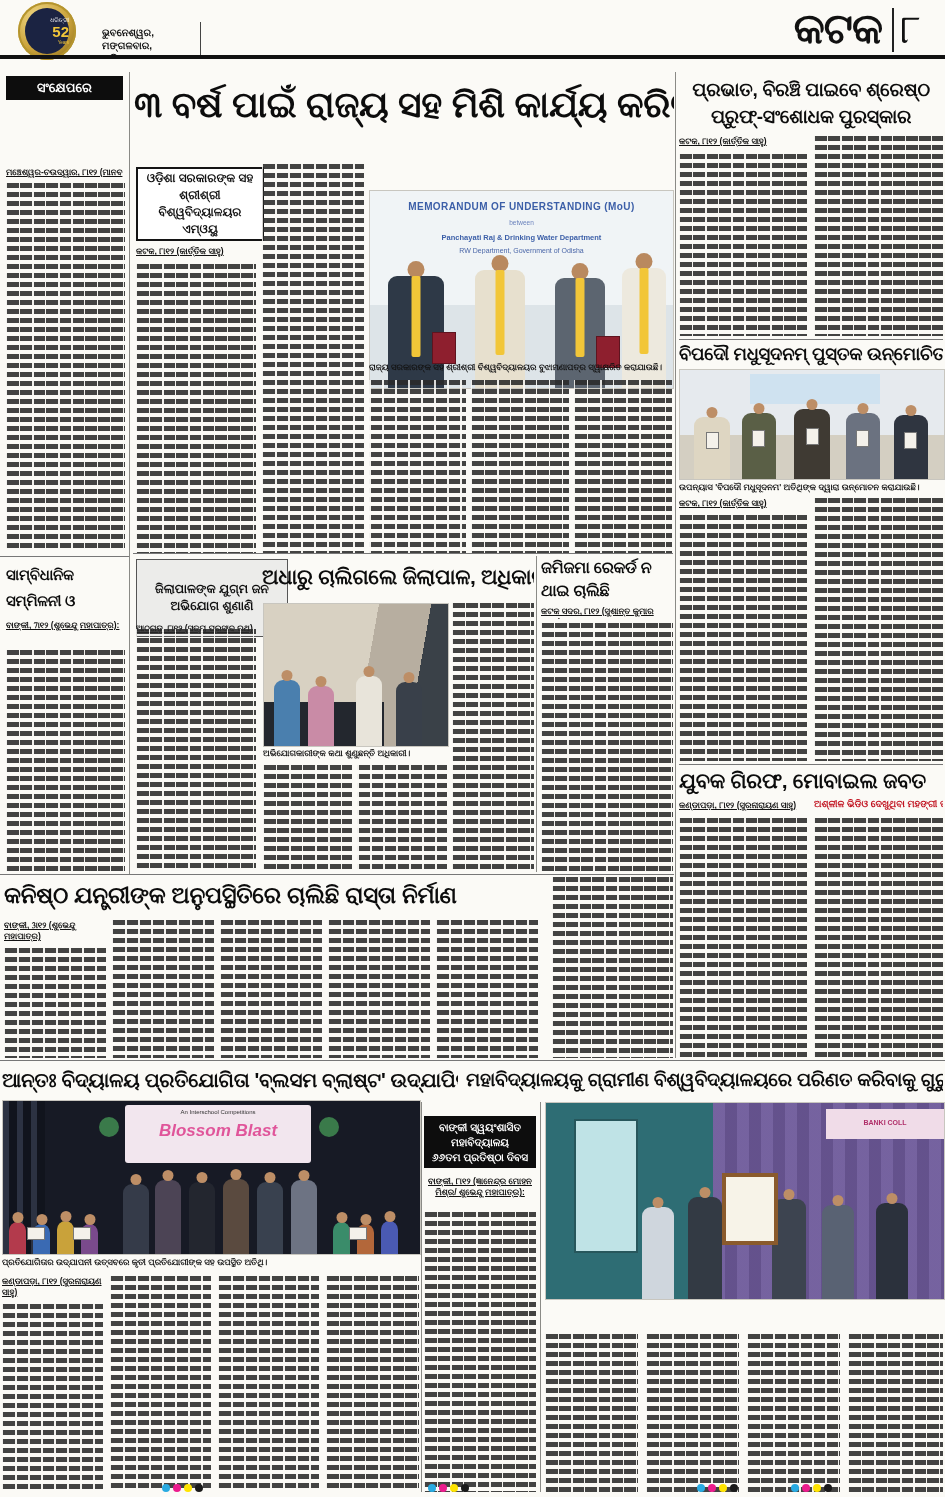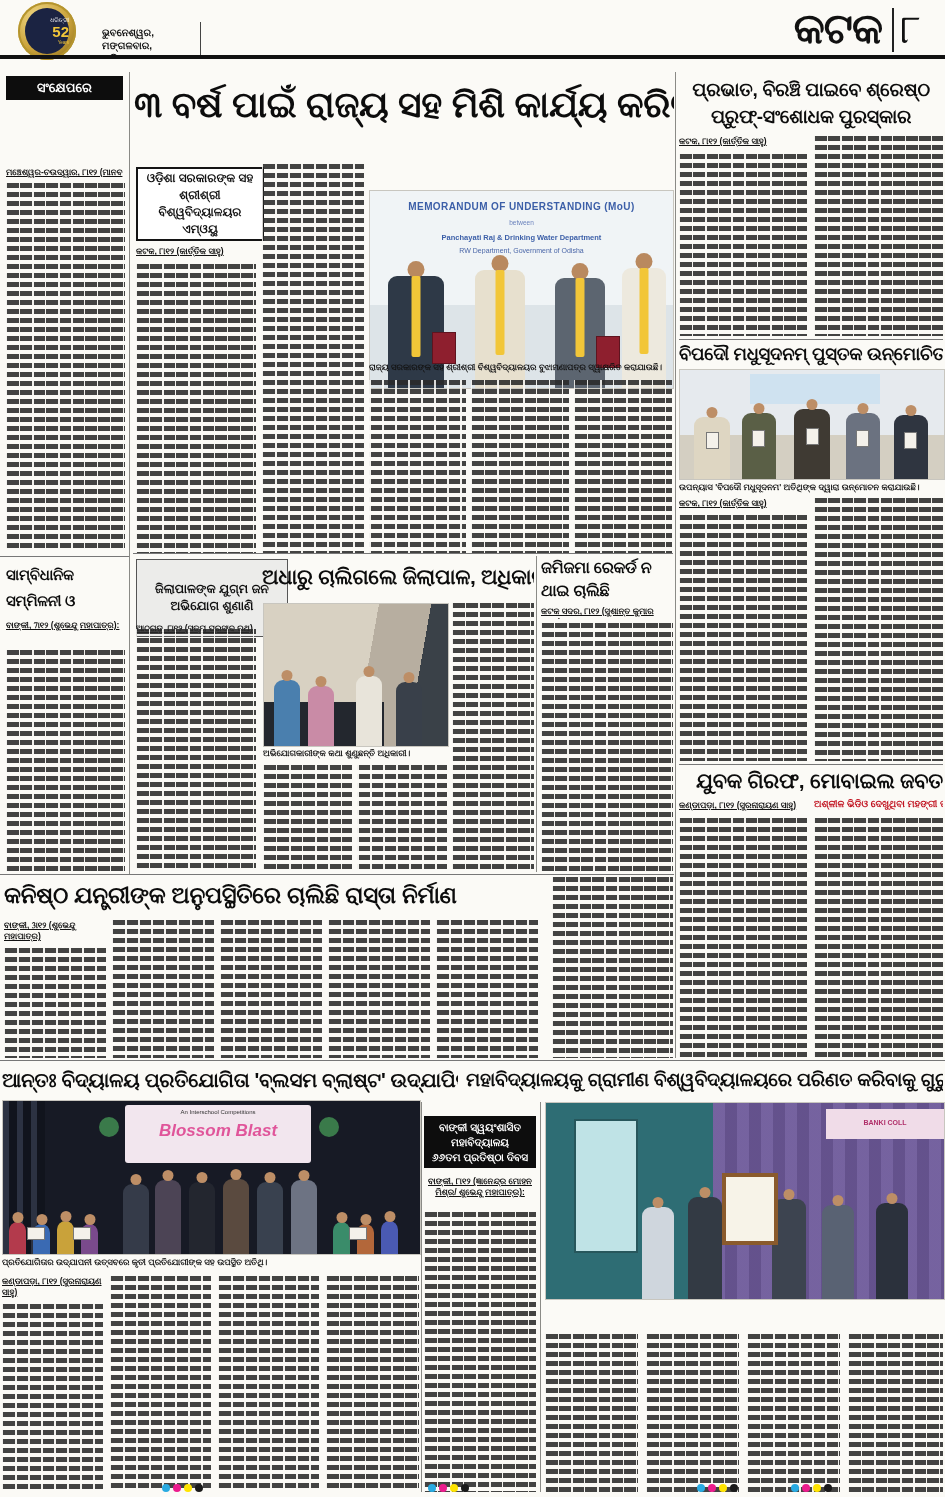--- a/index.html
+++ b/index.html
@@ -134,21 +134,21 @@
     <span class="bookobj" style="left:126px;bottom:34px;width:11px;height:15px;"></span>
     <span class="bookobj" style="left:176px;bottom:32px;width:11px;height:15px;"></span>
     <span class="bookobj" style="left:224px;bottom:30px;width:11px;height:15px;"></span>
   </div>
   <div class="abs cap" style="left:679px;top:481px;width:264px;height:13px;white-space:nowrap;">ଉପନ୍ୟାସ 'ବିପଦୌ ମଧୁସୂଦନମ' ଅତିଥିଙ୍କ ଦ୍ୱାରା ଉନ୍ମୋଚନ କରାଯାଉଛି।</div>
   <div class="abs dl" style="left:679px;top:498px;width:128px;height:13px;">କଟକ, ୮ା୧୨ (କାର୍ତ୍ତିକ ସାହୁ)</div>
   <div class="abs tx" style="left:679px;top:515px;width:128px;height:246px;"></div>
   <div class="abs tx" style="left:814px;top:498px;width:129px;height:263px;"></div>
   <div class="abs rule" style="left:679px;top:764px;width:264px;height:1px;background:#777;"></div>
 
-  <div class="abs hl one" style="left:679px;top:767px;width:264px;height:28px;font-size:21px;line-height:27px;text-align:right;">ଯୁବକ ଗିରଫ, ମୋବାଇଲ ଜବତ</div>
+  <div class="abs hl one" style="left:679px;top:767px;width:264px;height:28px;font-size:21px;line-height:27px;text-align:left;">ଯୁବକ ଗିରଫ, ମୋବାଇଲ ଜବତ</div>
   <div class="abs dl" style="left:679px;top:800px;width:128px;height:13px;">କଣ୍ଡାପଡ଼ା, ୮ା୧୨ (ସୁରନାରାୟଣ ସାହୁ)</div>
   <div class="abs" style="left:814px;top:798px;width:129px;height:15px;font-size:9.5px;font-weight:700;color:#c1121f;text-align:center;overflow:hidden;white-space:nowrap;">ଅଶ୍ଳୀଳ ଭିଡିଓ ଦେଖୁଥିବା ମହଙ୍ଗୀ ପଡ଼ିଲା</div>
   <div class="abs tx" style="left:679px;top:818px;width:128px;height:240px;"></div>
   <div class="abs tx" style="left:814px;top:818px;width:129px;height:240px;"></div>
 
   <div class="abs graybox" style="left:136px;top:559px;width:120px;height:46px;font-size:12.5px;line-height:17px;padding:15px;">
     <span>ଜିଲାପାଳଙ୍କ ଯୁଗ୍ମ ଜନ ଅଭିଯୋଗ ଶୁଣାଣି</span>
   </div>
   <div class="abs dl" style="left:136px;top:611px;width:120px;height:13px;margin-top:12px;">ଆଠଗଡ଼, ୮ା୧୨ (ସତ୍ୟ ପ୍ରସାଦ ରଥ)</div>
   <div class="abs tx" style="left:136px;top:629px;width:120px;height:243px;"></div>

